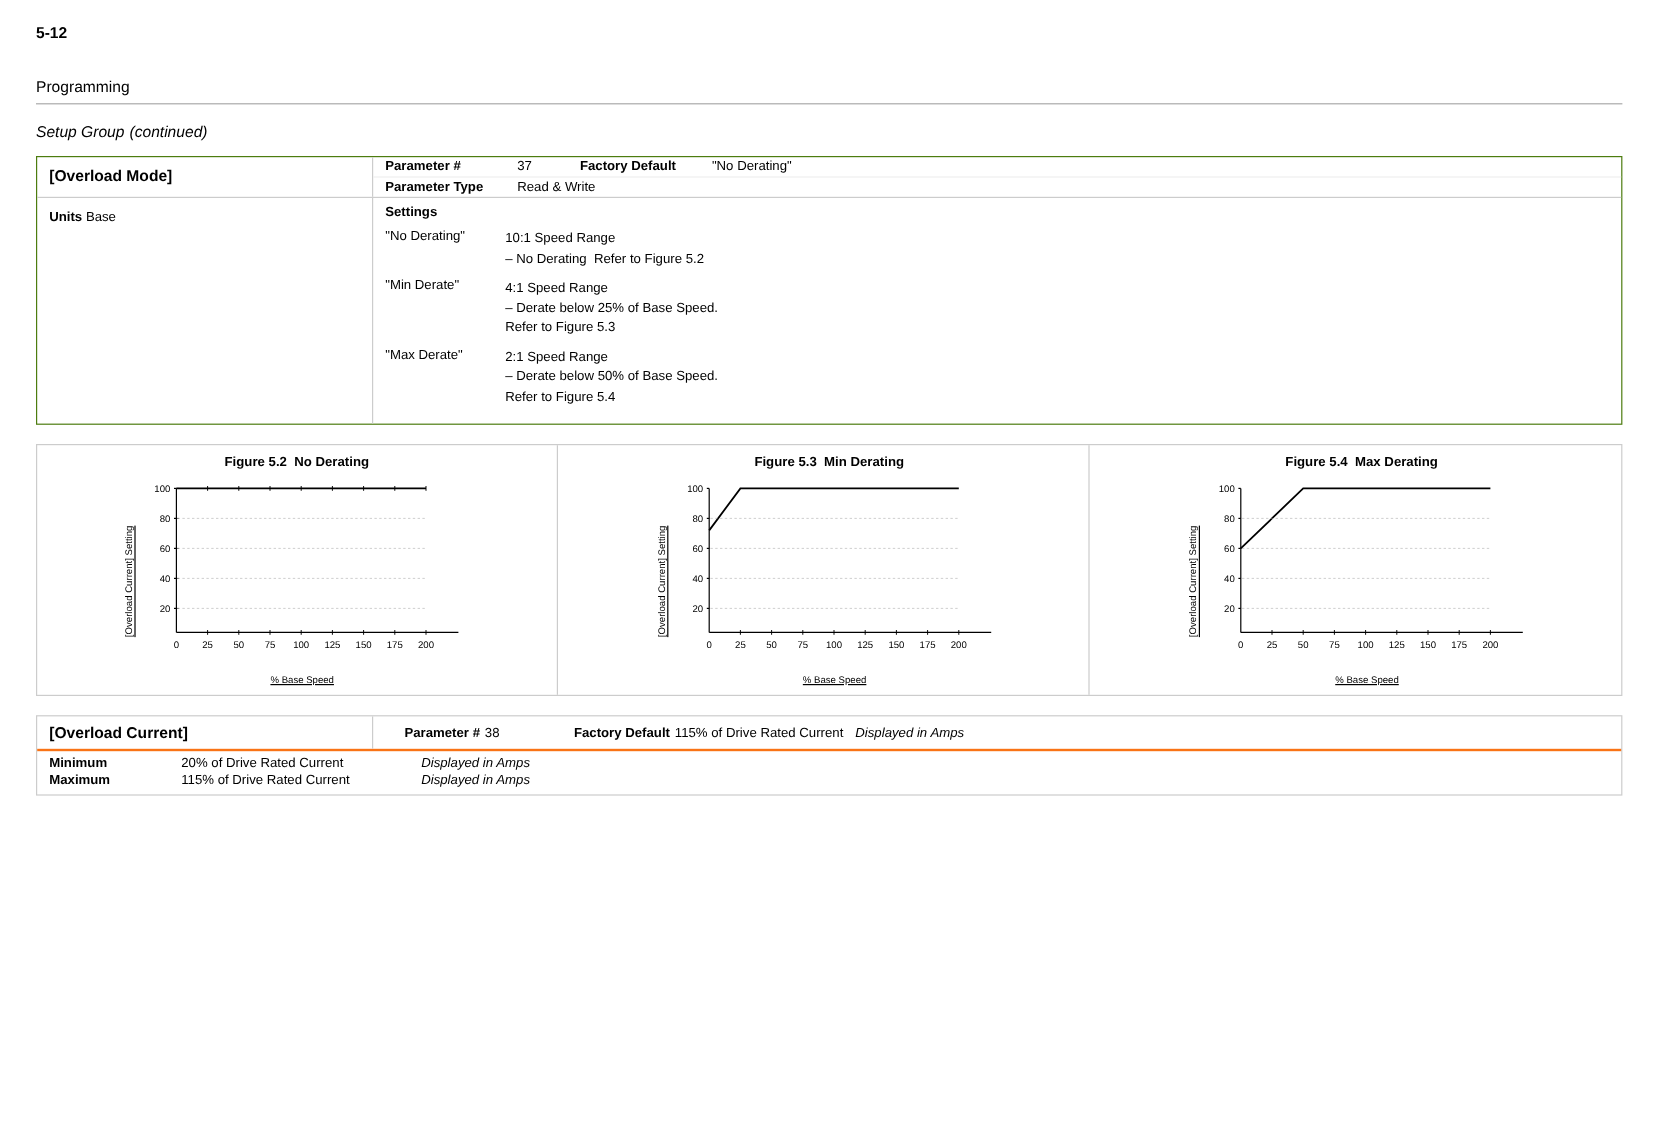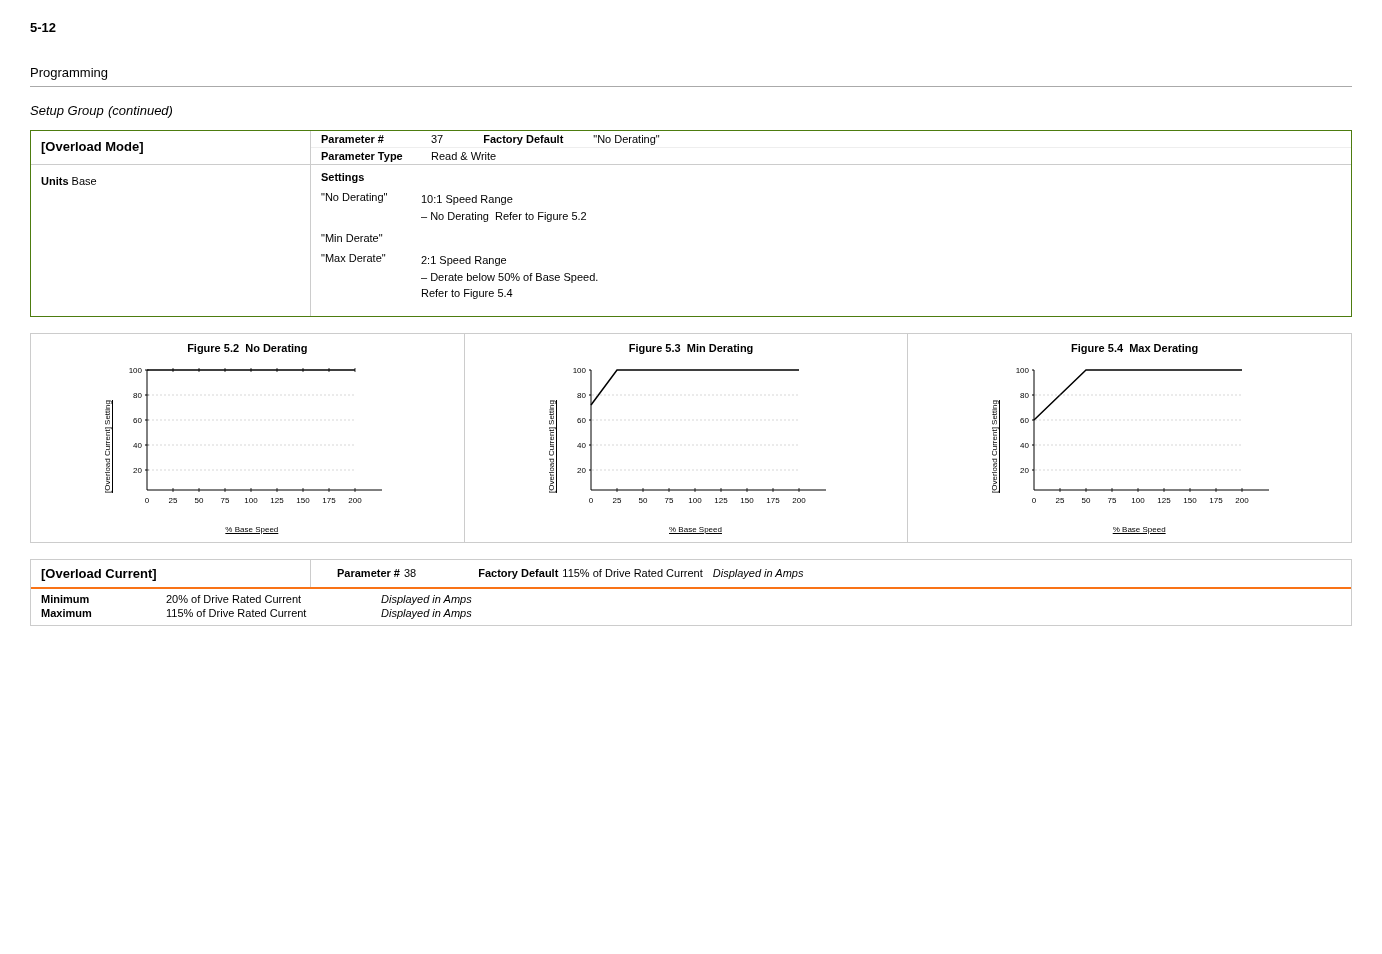--- a/index.html
+++ b/index.html
@@ -200,21 +200,20 @@
       line-height: 1.5;
     }
     .block2-settings {
       flex: 1;
       padding: 4px 10px;
     }
     .block2-row {
       display: flex;
       margin-bottom: 2px;
       align-items: center;
-      gap: 15px;
     }
     .block2-row .lbl {
       font-weight: bold;
       min-width: 110px;
       font-size: 11px;
     }
     .block2-row .val {
       min-width: 200px;
       font-size: 11px;
     }
@@ -279,20 +278,21 @@
     <div class="param-settings-area">
       <div class="settings-row">
         <span class="settings-label">Settings</span>
       </div>
       <div class="settings-row">
         <span class="settings-value">"No Derating"</span>
         <span class="settings-desc">10:1 Speed Range<br>– No Derating&nbsp; Refer to Figure 5.2</span>
       </div>
       <div class="settings-row">
         <span class="settings-value">"Min Derate"</span>
+        <span class="settings-desc">4:1 Speed Range<br>– Derate below 25% of Base Speed.<br>Refer to Figure 5.3</span>
       </div>
       <div class="settings-row">
         <span class="settings-value">"Max Derate"</span>
         <span class="settings-desc">2:1 Speed Range<br>– Derate below 50% of Base Speed.<br>Refer to Figure 5.4</span>
       </div>
     </div>
   </div>
 </div>
 
 <div class="figures-row">

